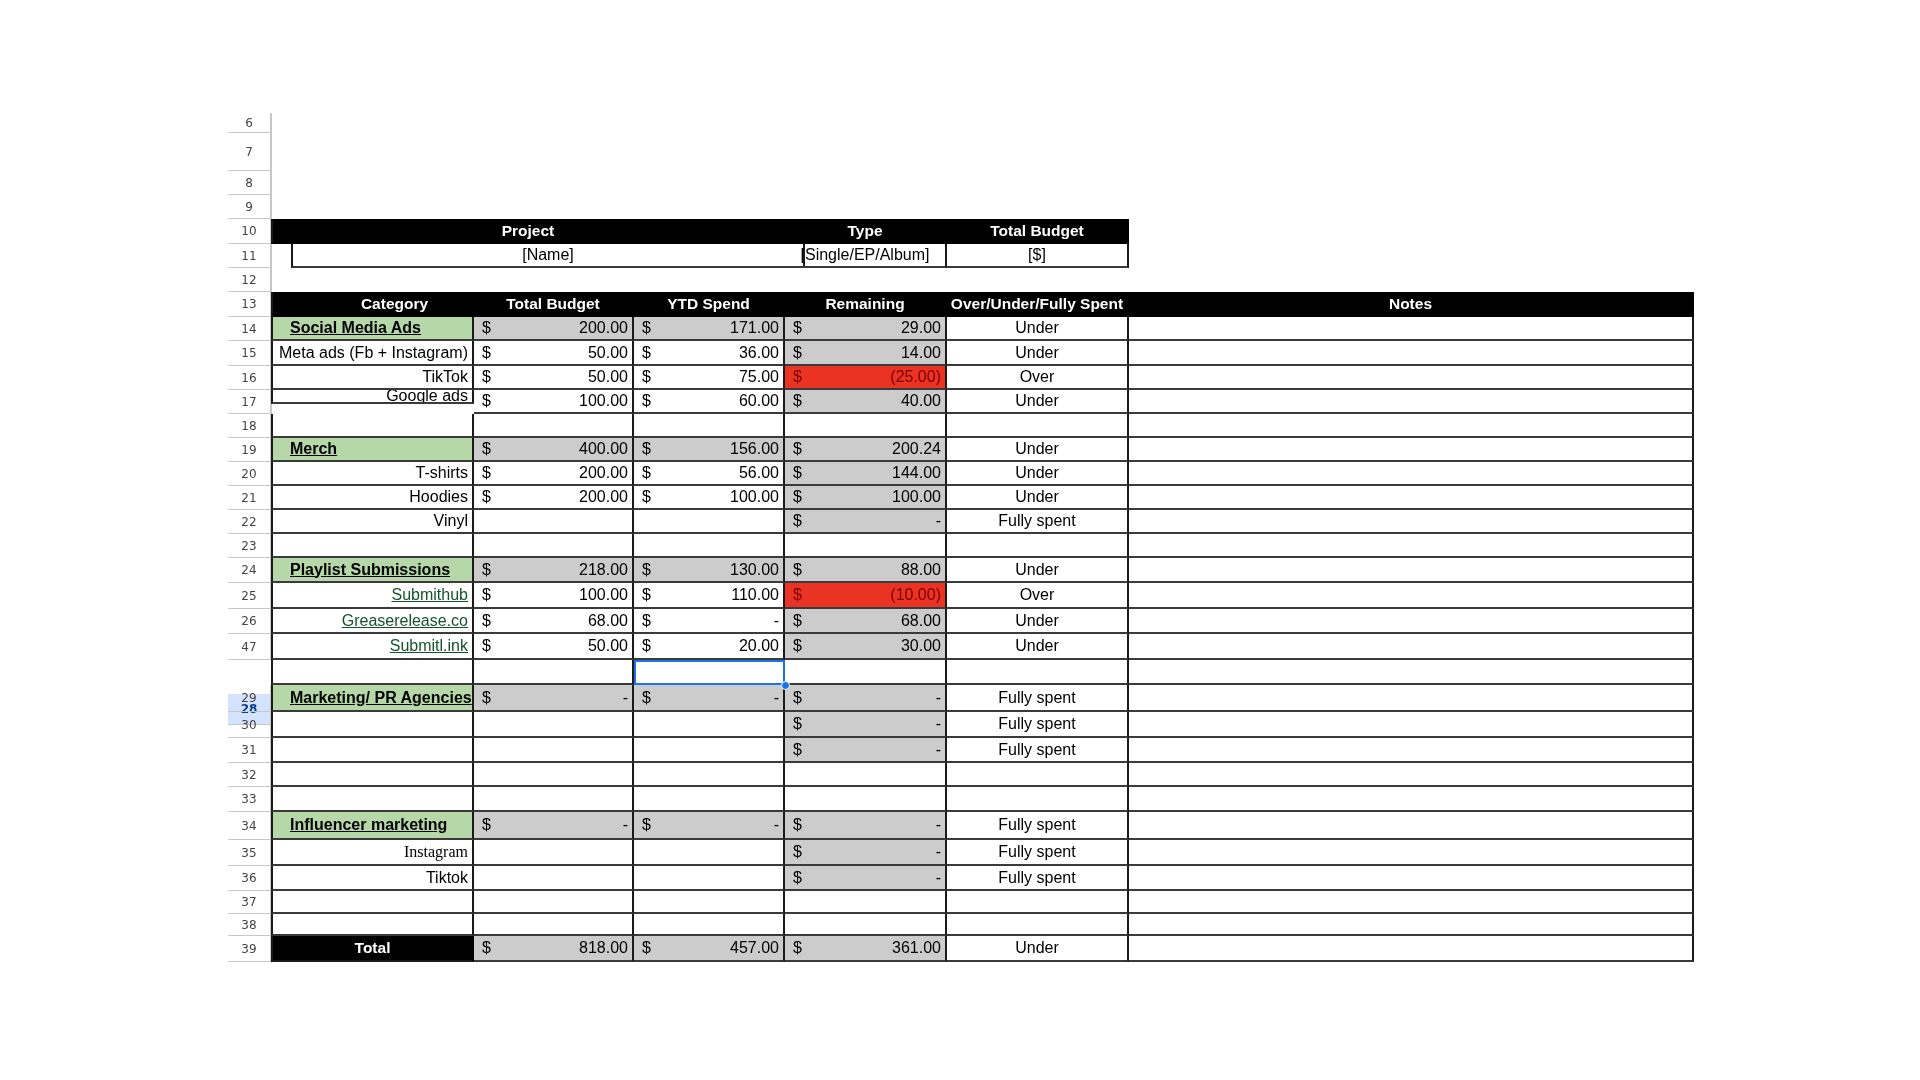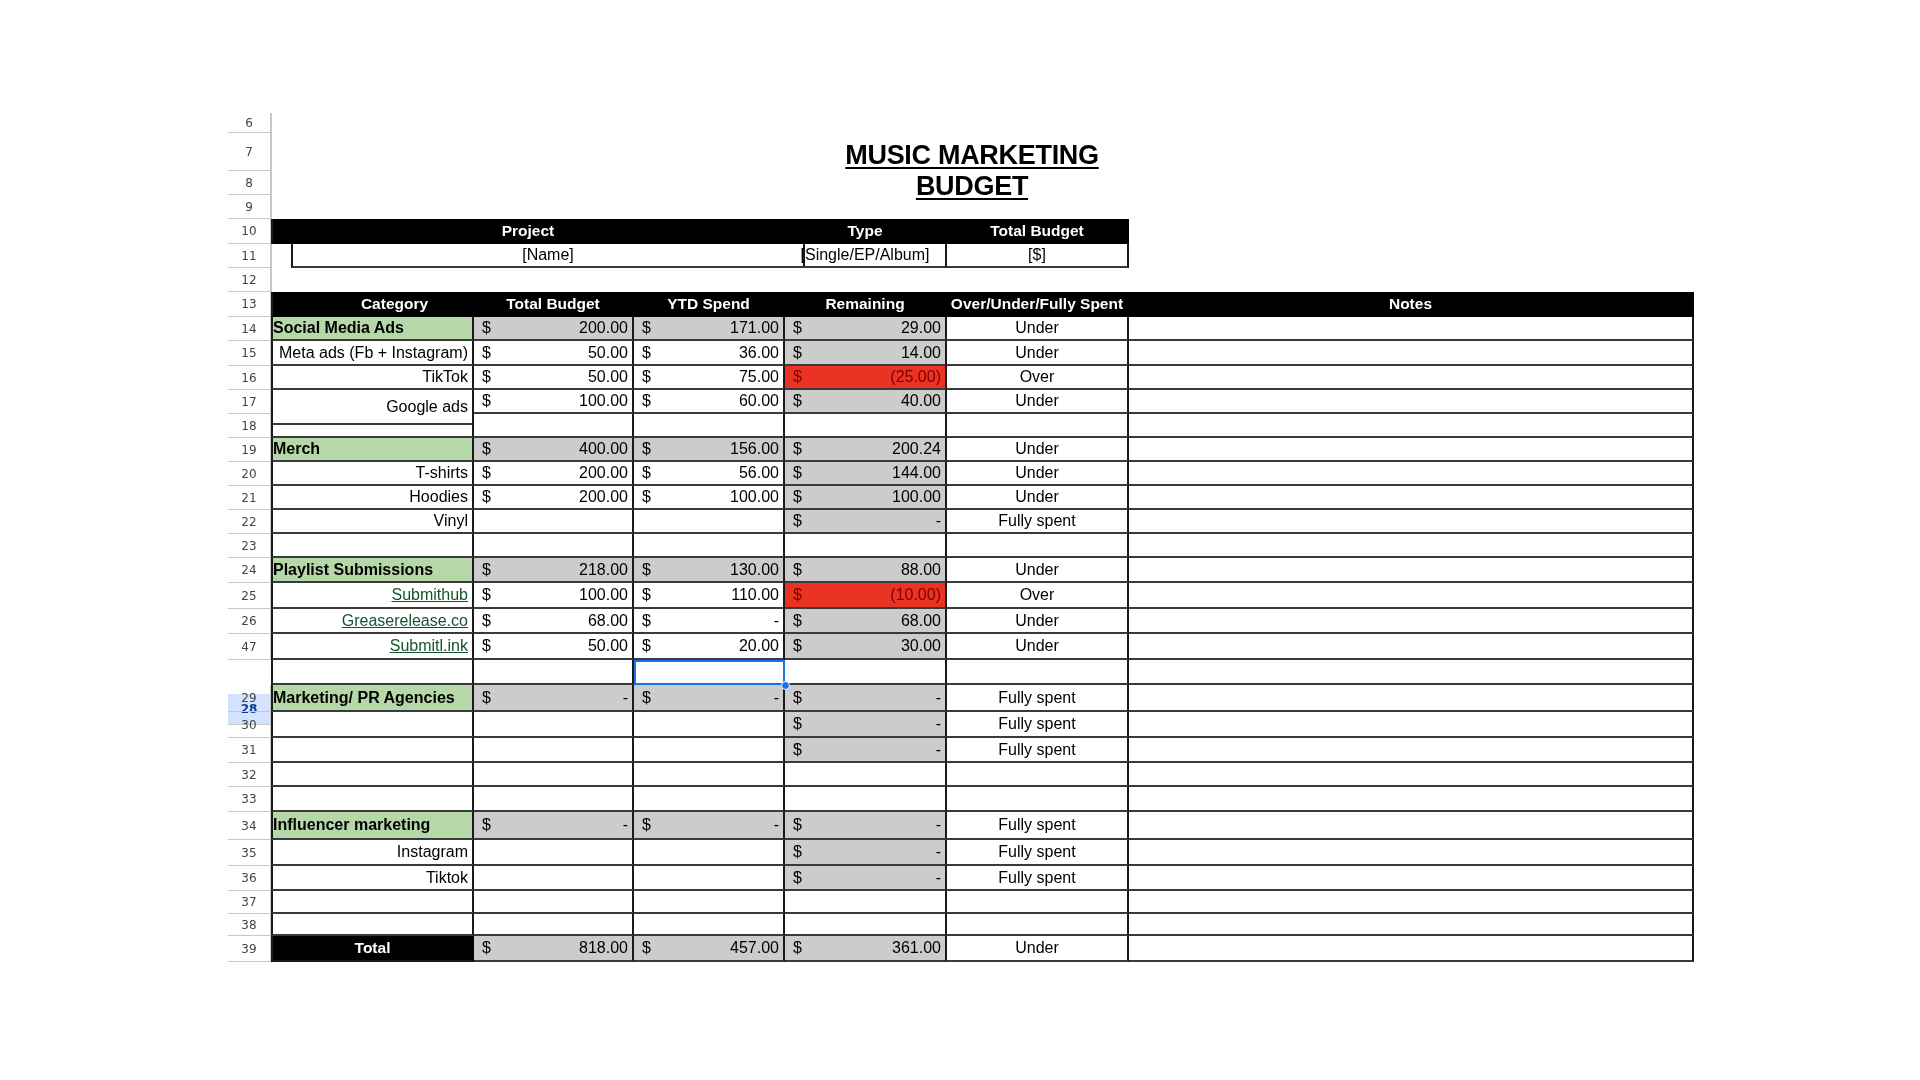--- a/index.html
+++ b/index.html
@@ -13,37 +13,36 @@
   .rowhdr.sel { background:#d3e3fd; color:#0b3a91; font-weight:bold; }
   .title { position:absolute; left:790px; top:140px; width:364px; text-align:center;
            font-family:"Liberation Sans", sans-serif; font-weight:bold; font-size:27px;
            text-decoration:underline; text-underline-offset:3px; letter-spacing:-0.3px; }
   .cell { position:absolute; box-sizing:border-box; font-size:16px;
           display:flex; align-items:center; white-space:nowrap; overflow:hidden;
           border-right:2px solid #1a1a1a; border-bottom:2px solid #3a3a3a; }
   .hdr { background:#000; color:#fff; font-weight:bold; justify-content:center; border-color:#000; font-size:15.5px; }
   .center { justify-content:center; }
   .right { justify-content:flex-end; padding-right:4px; }
-  .left { justify-content:flex-start; padding-left:0; }
+  .left { justify-content:flex-start; padding-left:17px;text-decoration:underline; }
   .green { background:#b6d7a8; font-weight:bold; }
   .gray { background:#cccccc; }
   .red { background:#ea3323; color:#7a0000; }
   .money { justify-content:space-between; padding:0 4px 0 8px; }
   .link { color:#14532d; text-decoration:underline; }
   .outer-left { border-left:2px solid #1a1a1a; }
   .selected { outline:2px solid #1a73e8; outline-offset:-2px; z-index:3; }
   .handle { position:absolute; width:7px; height:7px; border-radius:50%; background:#1a73e8;
             border:1px solid #fff; z-index:4; }
   .vline { position:absolute; left:271px; width:1px; background:#c7c7c7; }
 </style>
 </head>
 <body>
 
 <div id="sheet">
-  <div class="title">MUSIC MARKETING BUDGET</div>
   <div id="rowhdrs">
       <div class="rowhdr" style="top: 113px; height: 20px;">6</div>
       <div class="rowhdr" style="top: 133px; height: 38px;">7</div>
       <div class="rowhdr" style="top: 171px; height: 24px;">8</div>
       <div class="rowhdr" style="top: 195px; height: 24px;">9</div>
       <div class="rowhdr" style="top: 219px; height: 25px;">10</div>
       <div class="rowhdr" style="top: 244px; height: 24px;">11</div>
       <div class="rowhdr" style="top: 268px; height: 24px;">12</div>
       <div class="rowhdr" style="top: 292px; height: 25px;">13</div>
       <div class="rowhdr" style="top: 317px; height: 24px;">14</div>
@@ -131,21 +130,21 @@
       <div class="cell money " style="left: 634px; width: 151px; top: 366px; height: 24px;">
         <span>$</span>
         <span>75.00</span>
       </div>
       <div class="cell money red" style="left: 785px; width: 162px; top: 366px; height: 24px;">
         <span>$</span>
         <span>(25.00)</span>
       </div>
       <div class="cell center" style="left: 947px; width: 182px; top: 366px; height: 24px;">Over</div>
       <div class="cell" style="left: 1129px; width: 565px; top: 366px; height: 24px;"></div>
-      <div class="cell outer-left right" style="left: 271px; width: 203px; top: 390px; height: 35px;">
+      <div class="cell outer-left right" style="left: 271px; width: 203px; top: 390px; height: 14px;">
         <span>Google ads</span>
       </div>
       <div class="cell money " style="left: 474px; width: 160px; top: 390px; height: 24px;">
         <span>$</span>
         <span>100.00</span>
       </div>
       <div class="cell money " style="left: 634px; width: 151px; top: 390px; height: 24px;">
         <span>$</span>
         <span>60.00</span>
       </div>
@@ -360,21 +359,21 @@
       <div class="cell money gray" style="left: 634px; width: 151px; top: 812px; height: 28px;">
         <span>$</span>
         <span>-</span>
       </div>
       <div class="cell money gray" style="left: 785px; width: 162px; top: 812px; height: 28px;">
         <span>$</span>
         <span>-</span>
       </div>
       <div class="cell center" style="left: 947px; width: 182px; top: 812px; height: 28px;">Fully spent</div>
       <div class="cell" style="left: 1129px; width: 565px; top: 812px; height: 28px;"></div>
-      <div class="cell outer-left right" style="left: 271px; width: 203px; top: 840px; height: 26px;">
+      <div class="cell outer-left right" style="left: 271px; width: 203px; top: 840px; height: 26px; font-family: Liberation Serif, serif;">
         <span>Instagram</span>
       </div>
       <div class="cell" style="left: 474px; width: 160px; top: 840px; height: 26px;"></div>
       <div class="cell" style="left: 634px; width: 151px; top: 840px; height: 26px;"></div>
       <div class="cell money gray" style="left: 785px; width: 162px; top: 840px; height: 26px;">
         <span>$</span>
         <span>-</span>
       </div>
       <div class="cell center" style="left: 947px; width: 182px; top: 840px; height: 26px;">Fully spent</div>
       <div class="cell" style="left: 1129px; width: 565px; top: 840px; height: 26px;"></div>

